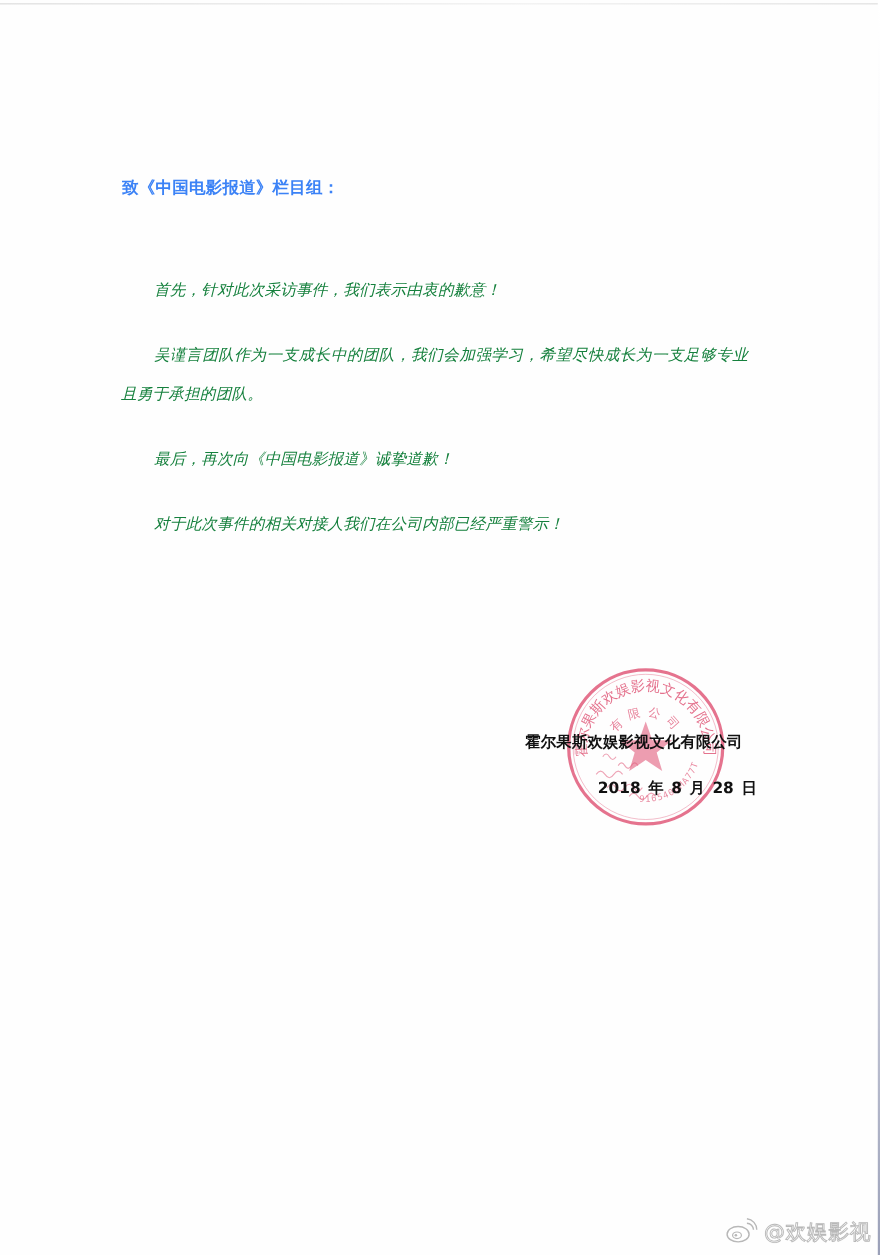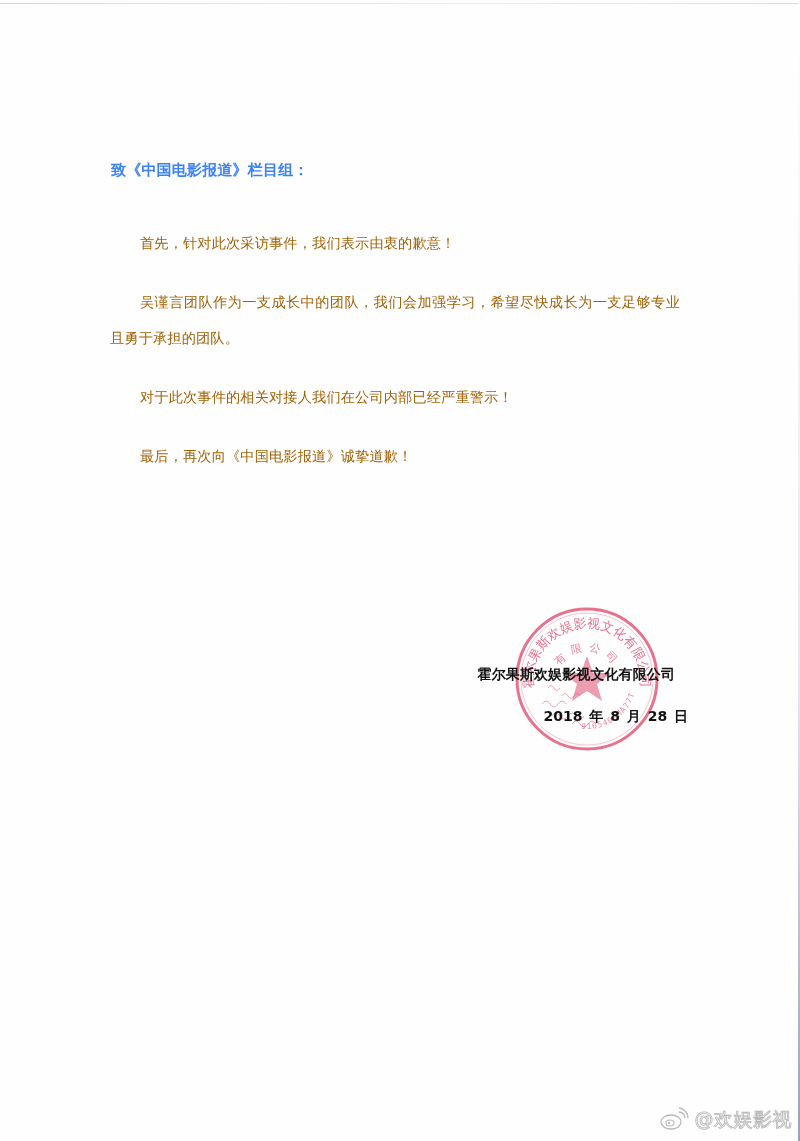--- a/index.html
+++ b/index.html
@@ -40,24 +40,25 @@
       top: 161px;
       font-size: 15px;
       font-weight: bold;
       letter-spacing: 0.2px;
       color: #3b82f6;
       white-space: nowrap;
     }
     .body-text {
       position: absolute;
       left: 110px;
-      top: 225px;
+      top: 246px;
       width: 570px;
       font-size: 14.2px;
-      color: #a16207;
+      color: #15803d;
+      font-style: italic;
     }
     .para {
       margin: 0 0 23px 0;
       line-height: 36px;
       text-indent: 30px;
       letter-spacing: 0.15px;
       text-align: justify;
     }
     .para.p1 { margin-top: 0; }
     .seal {
@@ -111,22 +112,22 @@
 
 <div class="page">
   <div class="top-edge"></div>
   <div class="right-edge"></div>
 
   <div class="salutation">致《中国电影报道》栏目组：</div>
 
   <div class="body-text">
     <p class="para p1">首先，针对此次采访事件，我们表示由衷的歉意！</p>
     <p class="para">吴谨言团队作为一支成长中的团队，我们会加强学习，希望尽快成长为一支足够专业且勇于承担的团队。</p>
+    <p class="para">最后，再次向《中国电影报道》诚挚道歉！</p>
     <p class="para">对于此次事件的相关对接人我们在公司内部已经严重警示！</p>
-    <p class="para">最后，再次向《中国电影报道》诚挚道歉！</p>
   </div>
 
   <svg class="seal" viewBox="0 0 150 150" xmlns="http://www.w3.org/2000/svg">
     <defs>
       <path id="sealArcTop" d="M 22 88 A 54 54 0 1 1 128 88"></path>
       <path id="sealArcInner" d="M 45 68 A 32 32 0 0 1 105 68"></path>
       <path id="sealArcBottom" d="M 28 92 A 50 50 0 0 0 122 92"></path>
     </defs>
     <circle cx="75" cy="75" r="70" fill="none" stroke="#e05a7a" stroke-width="3" opacity="0.85"></circle>
     <circle cx="75" cy="75" r="66" fill="none" stroke="#e8849c" stroke-width="0.8" opacity="0.6"></circle>

